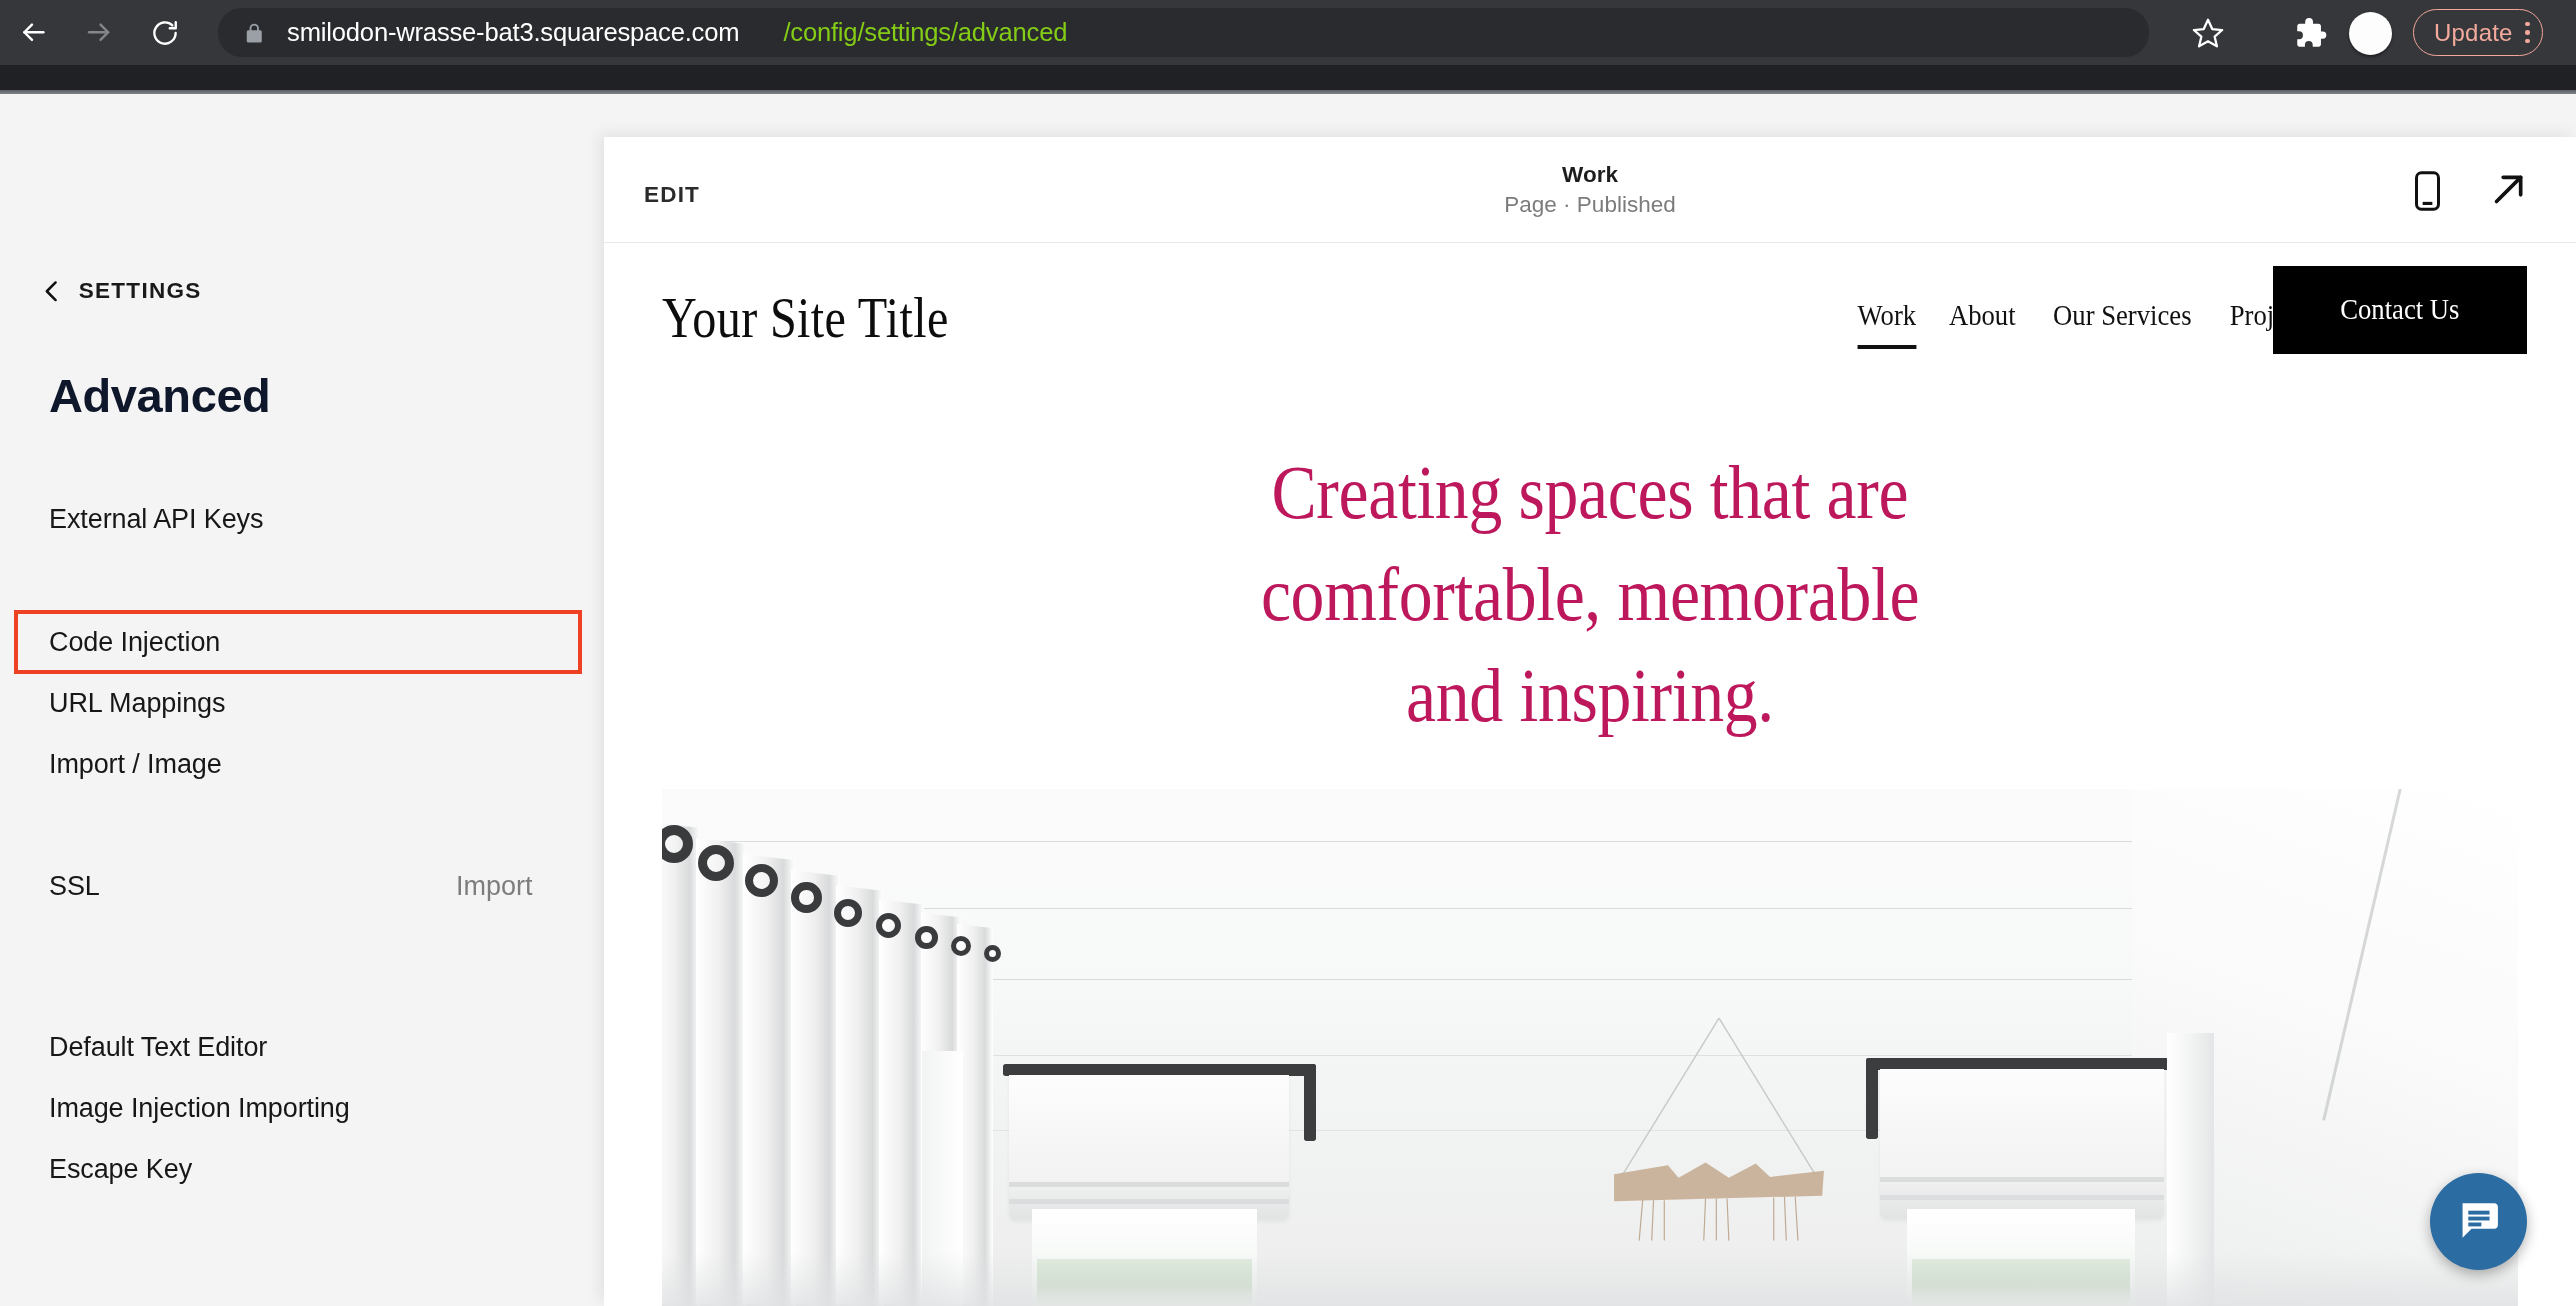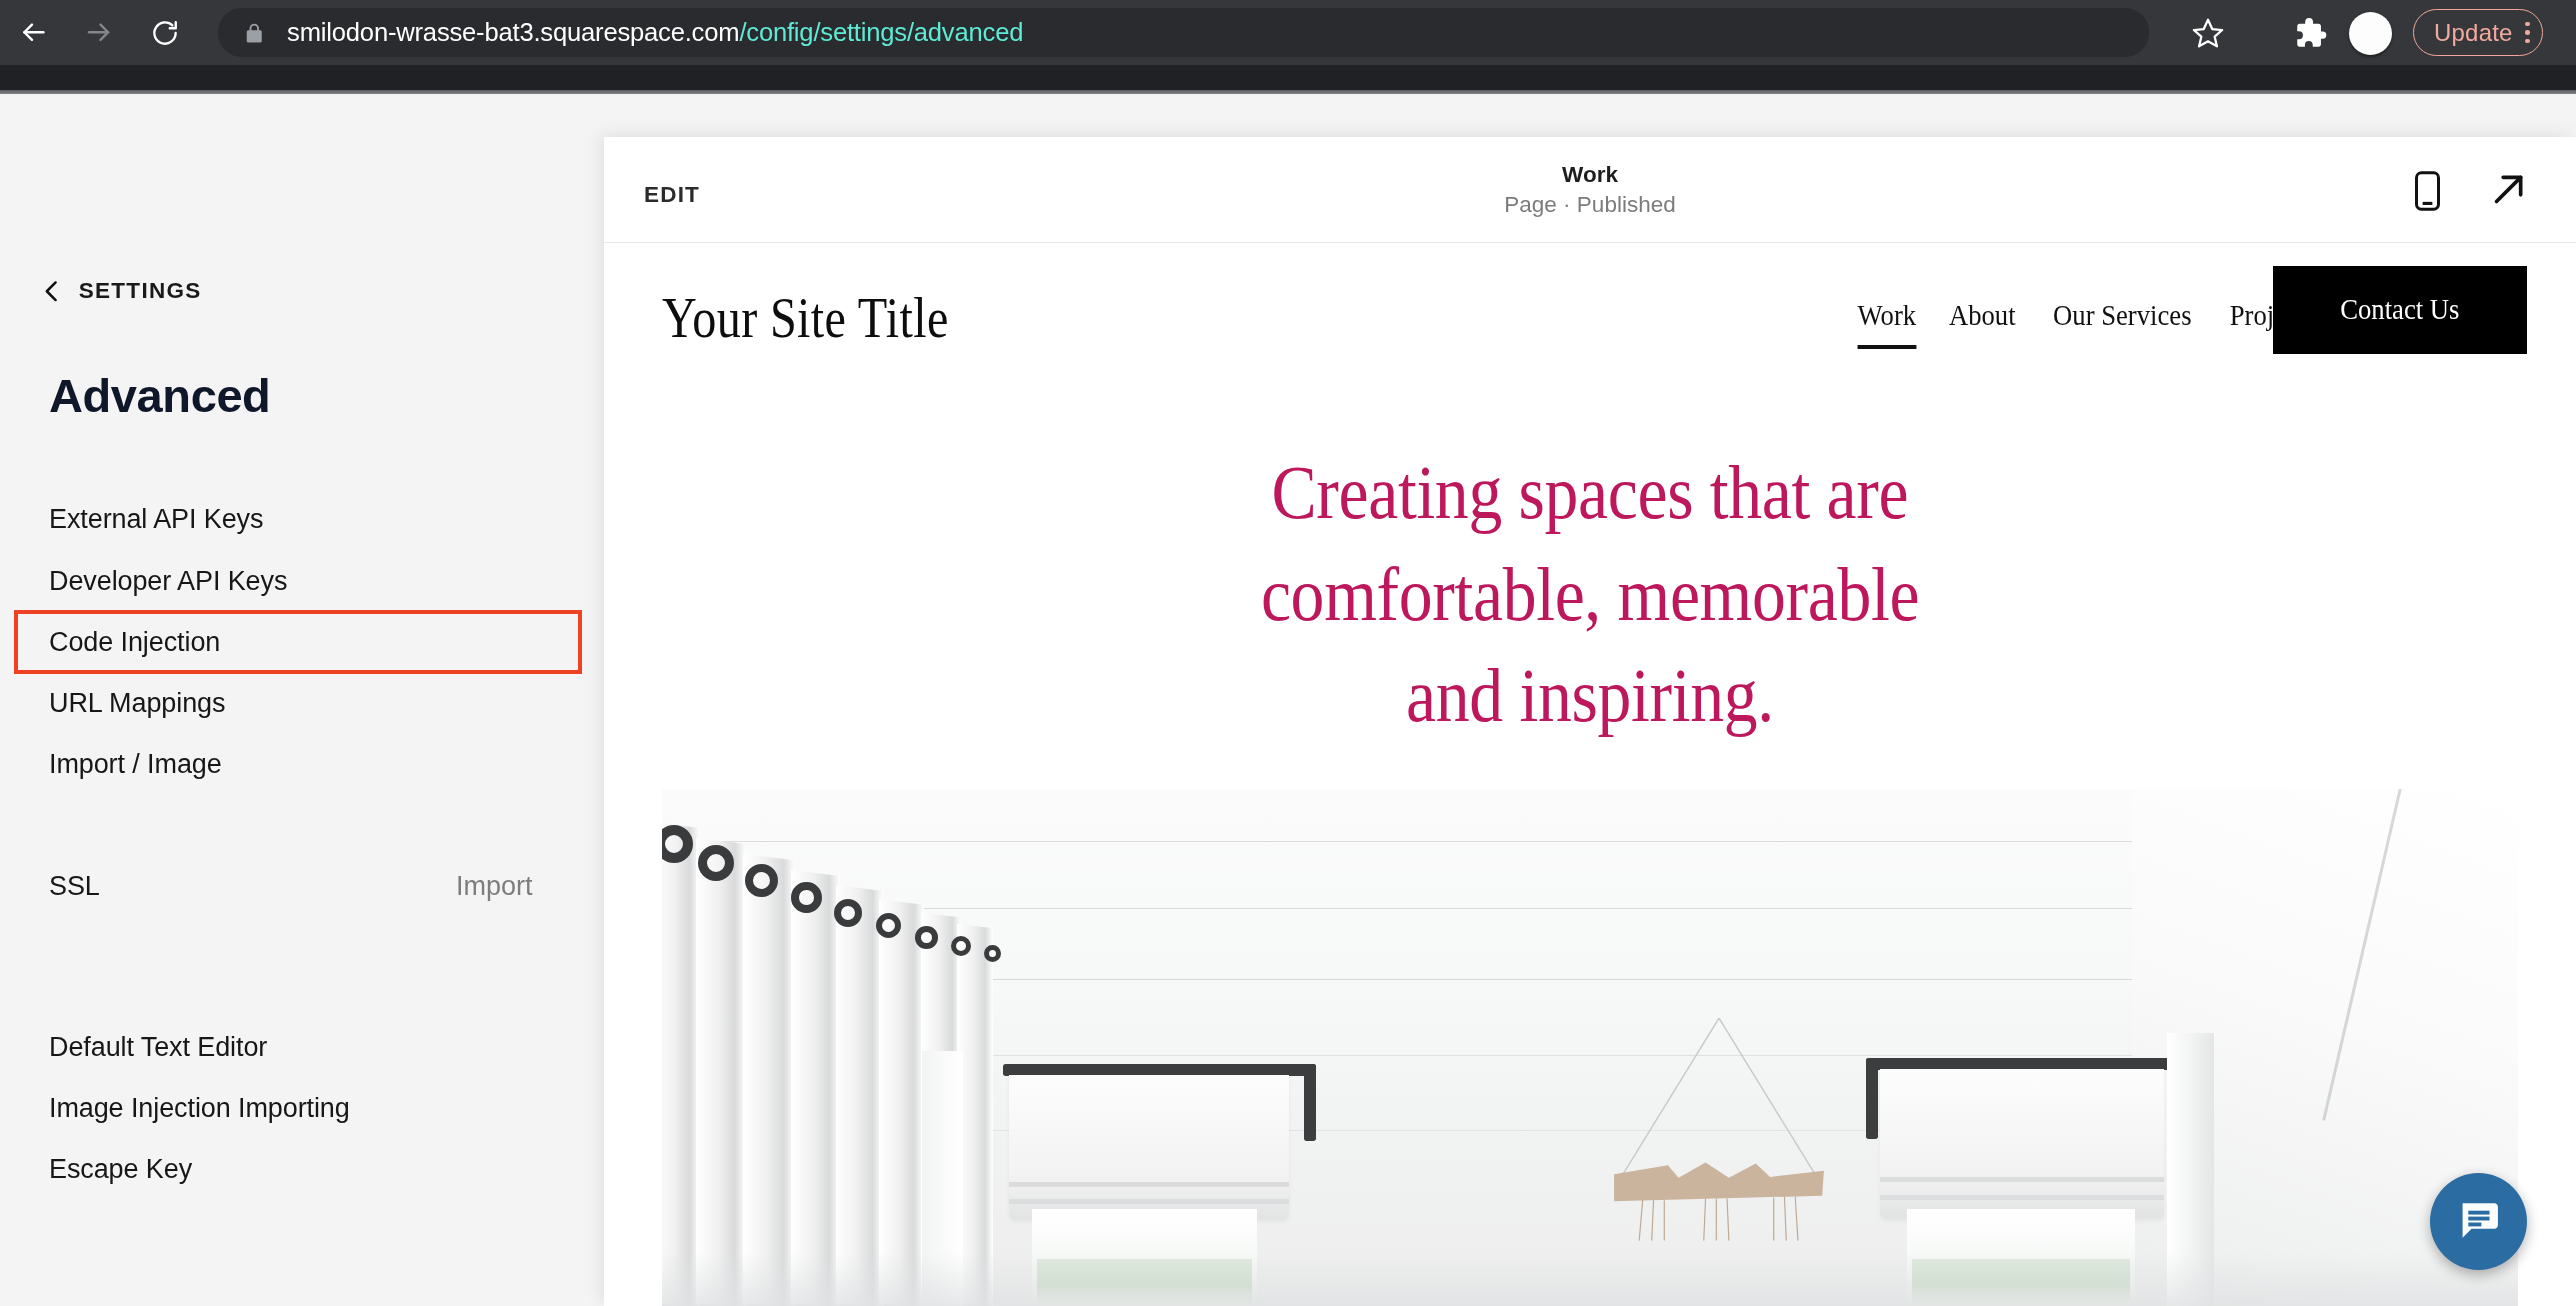--- a/index.html
+++ b/index.html
@@ -36,21 +36,21 @@
     background:#292b2e;
     border-radius:24px;
     display:flex; align-items:center;
     padding:0 27px 0 25px;
   }
   #lock-icon{ flex:0 0 auto; margin-right:21.6px; }
   #url-text{
     font-size:25.6px; color:#ffffff; letter-spacing:-0.2px;
     white-space:nowrap; overflow:hidden;
   }
-  #url-text .path{ color:#5eead4; }
+  #url-text .path{ color:#84cc16;margin-left:44px; }
   #star-btn{
     position:absolute; left:2184px; top:9px;
     width:47px;height:47px; display:flex;align-items:center;justify-content:center;
     cursor:pointer;
   }
 
   #ext-icon{
     position:absolute; left:2289px; top:12.6px;
     width:41px;height:41px; display:flex;align-items:center;justify-content:center;
     cursor:pointer;
@@ -313,23 +313,20 @@
       <svg width="23.4" height="30.5" viewBox="0 0 24 24" fill="none" stroke="#111" stroke-width="2.6" stroke-linecap="round" stroke-linejoin="round">
         <polyline points="16,3 7,12 16,21"></polyline>
       </svg>
       <span class="label">SETTINGS</span>
     </div>
 
     <div id="page-title">Advanced</div>
 
     <div class="nav-item" style="top:401px">
       <span class="txt">External API Keys</span>
-    </div>
-    <div class="nav-item" style="top:463px">
-      <span class="txt">Developer API Keys</span>
     </div>
     <div class="nav-item" style="top:524px">
       <span class="txt">Code Injection</span>
     </div>
     <div class="nav-item" style="top:585px">
       <span class="txt">URL Mappings</span>
     </div>
     <div class="nav-item" style="top:646px">
       <span class="txt">Import / Image</span>
     </div>

